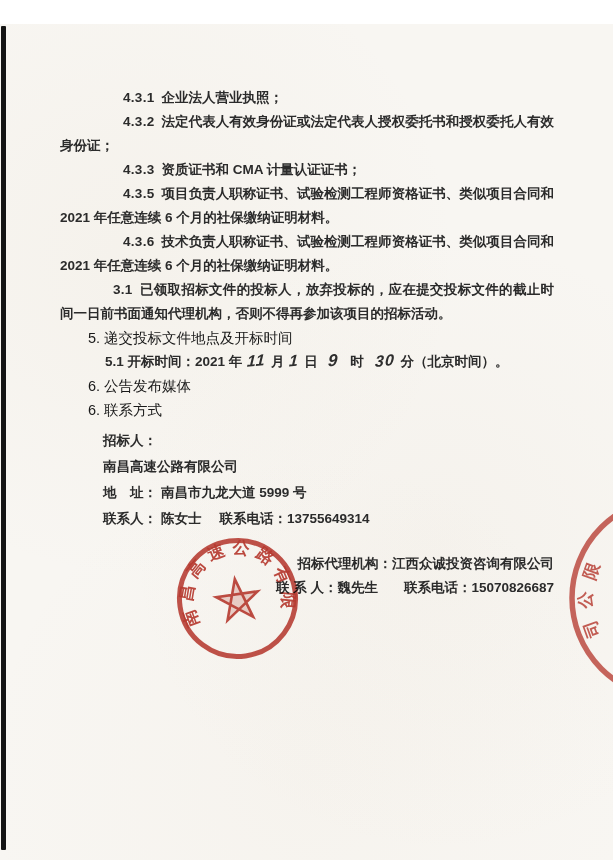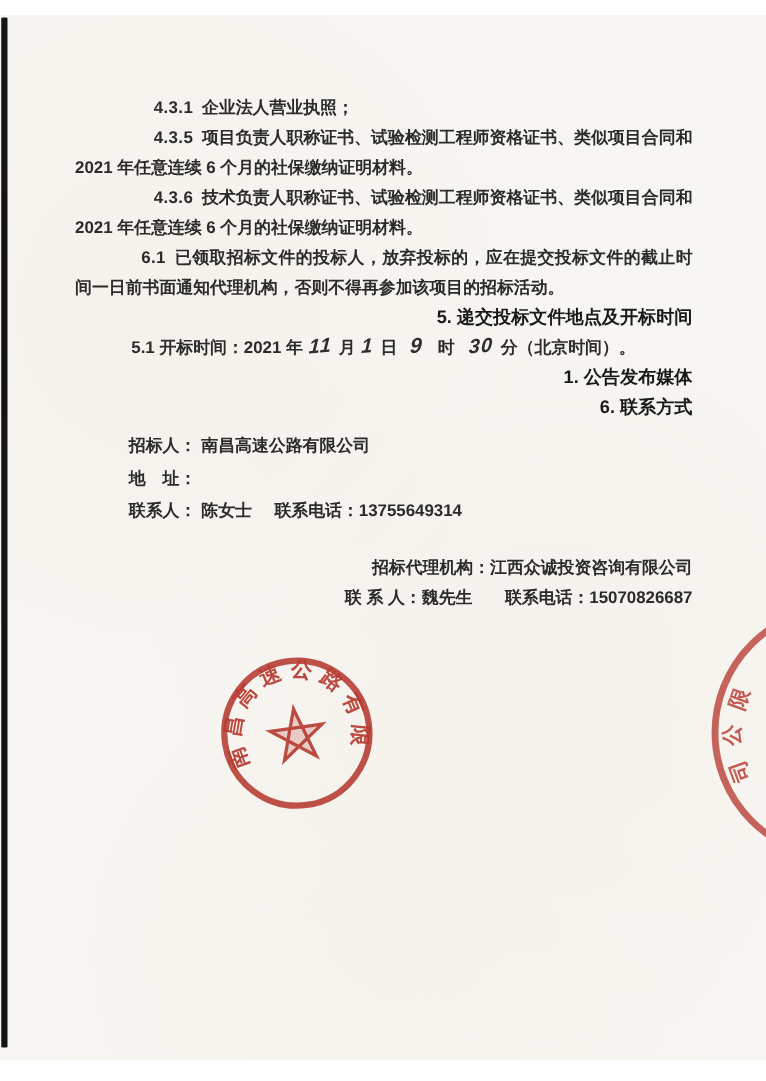--- a/index.html
+++ b/index.html
@@ -1,37 +1,37 @@
 <!DOCTYPE html>
 <html><head>
 <meta charset="utf-8">
 <style>
   html,body{margin:0;padding:0;background:#ffffff;}
   .canvas{position:relative;width:613px;height:865px;background:#ffffff;overflow:hidden;
           font-family:"Liberation Sans","DejaVu Sans",sans-serif;}
-  .scan{position:absolute;left:0;top:12px;width:613px;height:836px;
+  .scan{position:absolute;left:0;top:24px;width:613px;height:836px;
         background:
           radial-gradient(circle at 22% 28%, rgba(205,185,150,0.07), transparent 42%),
           radial-gradient(circle at 72% 62%, rgba(200,180,150,0.06), transparent 46%),
           radial-gradient(circle at 50% 90%, rgba(210,190,160,0.05), transparent 40%),
           #f8f6f2;}
   .edge-bar{position:absolute;left:1px;top:2px;width:5px;height:824px;background:#141414;border-radius:1px;}
   .content{position:absolute;left:60px;top:62px;width:494px;color:#2b2b2b;
            font-size:13.5px;line-height:24px;font-weight:600;text-align:justify;}
   .content p{margin:0;}
   .num{font-weight:700;margin-right:7px;letter-spacing:.3px;}
   .ind-lg{text-indent:63px;}
   .ind-44{text-indent:53px;}
   .ind-sub{padding-left:45px;text-indent:0;}
   .ind-sub-wrap{text-indent:45px;}
   .ind-body{text-indent:52px;}
-  .sec{font-size:14.5px;font-weight:700;color:#191919;margin:0;padding-left:28px;
-       line-height:24px;text-align:right;}
+  .sec{font-size:14.5px;font-weight:400;color:#191919;margin:0;padding-left:28px;
+       line-height:24px;text-align:left;}
   .mt1{margin-top:1px;} .mt2{margin-top:2px;} .mt5{margin-top:5px;}
-  .mt6{margin-top:6px;} .mt8{margin-top:8px;} .mt9{margin-top:9px;}
+  .mt6{margin-top:6px;flex-direction:column;} .mt8{margin-top:8px;} .mt9{margin-top:9px;}
   .mtm3{margin-top:-3px;} .mt20{margin-top:20px;}
   .hw{display:inline-block;font-style:italic;font-weight:700;font-size:16px;line-height:1;
       transform:rotate(-5deg) skewX(-8deg);margin:0 5px;color:#2e2e2e;letter-spacing:1px;}
   .hw-wide{margin:0 12px 0 10px;font-size:17px;}
   .hw-min{margin:0 6px 0 11px;}
   .crow{display:flex;padding-left:43px;line-height:26px;text-align:left;}
   .crow .lbl{flex:none;width:58px;}
   .crow .gap{margin-left:18px;}
   .arow{padding-left:48px;line-height:24px;text-align:right;}
   .arow .gap{margin-left:26px;}
@@ -43,38 +43,41 @@
 </style>
 </head>
 <body>
 
 <div class="canvas">
   <div class="scan">
     <div class="edge-bar"></div>
 
     <div class="content">
       <p class="ind-lg"><span class="num">4.3.1</span><span>企业法人营业执照；</span></p>
+      <p class="ind-lg"><span class="num">4.3.2</span><span>法定代表人有效身份证或法定代表人授权委托书和授权委托人有效身份证；</span></p>
+      <p class="ind-lg"><span class="num">4.3.3</span><span>资质证书和 CMA 计量认证证书；</span></p>
       <p class="ind-lg mt2"><span class="num">4.3.5</span><span>项目负责人职称证书、试验检测工程师资格证书、类似项目合同和 2021 年任意连续 6 个月的社保缴纳证明材料。</span></p>
       <p class="ind-lg"><span class="num">4.3.6</span><span>技术负责人职称证书、试验检测工程师资格证书、类似项目合同和 2021 年任意连续 6 个月的社保缴纳证明材料。</span></p>
-      <p class="ind-44 mt1"><span class="num">6.1</span><span>已领取招标文件的投标人，放弃投标的，应在提交投标文件的截止时间一日前书面通知代理机构，否则不得再参加该项目的招标活动。</span></p>
+      <p class="ind-44 mt1"><span class="num">3.1</span><span>已领取招标文件的投标人，放弃投标的，应在提交投标文件的截止时间一日前书面通知代理机构，否则不得再参加该项目的招标活动。</span></p>
 
       <p class="sec mt8">5. 递交投标文件地点及开标时间</p>
       <p class="ind-sub mt5">
         <span>5.1 开标时间：2021 年</span><span class="hw">11</span><span>月</span><span class="hw">1</span><span>日</span><span class="hw hw-wide">9</span><span>时</span><span class="hw hw-min">30</span><span>分（北京时间）。</span>
       </p>
 
-      <p class="sec mtm3">1. 公告发布媒体</p>
+      <p class="sec mtm3">6. 公告发布媒体</p>
 
       <p class="sec mt9">6. 联系方式</p>
       <div class="crow mt6">
         <span class="lbl">招标人：</span>
         <span>南昌高速公路有限公司</span>
       </div>
       <div class="crow">
         <span class="lbl">地　址：</span>
+        <span>南昌市九龙大道 5999 号</span>
       </div>
       <div class="crow">
         <span class="lbl">联系人：</span>
         <span>陈女士</span>
         <span class="gap">联系电话：</span>
         <span>13755649314</span>
       </div>
 
       <div class="arow mt20">
         <span>招标代理机构：</span><span>江西众诚投资咨询有限公司</span>

